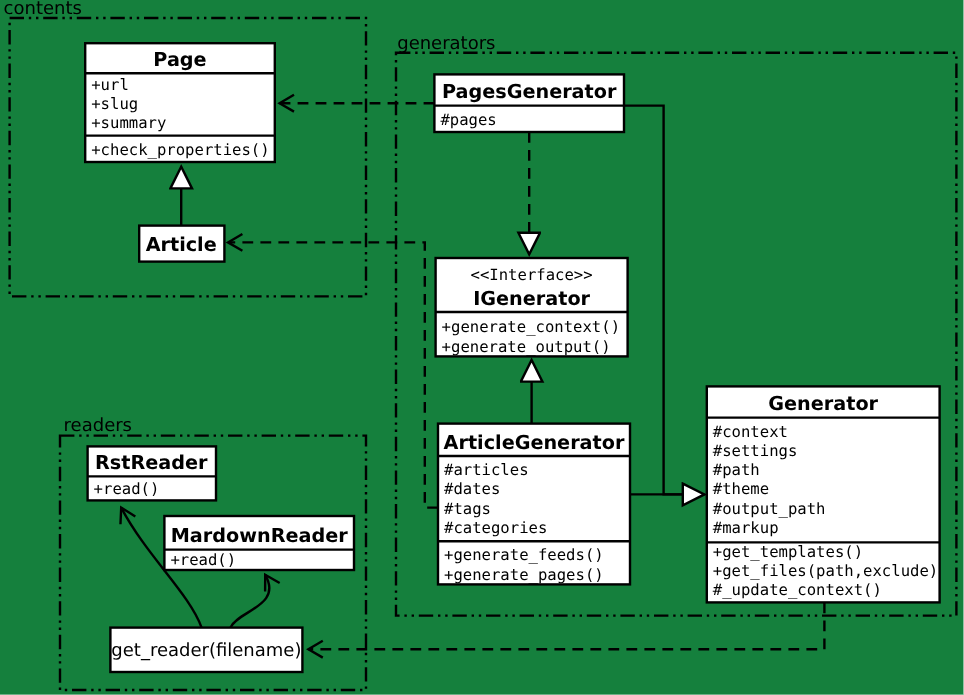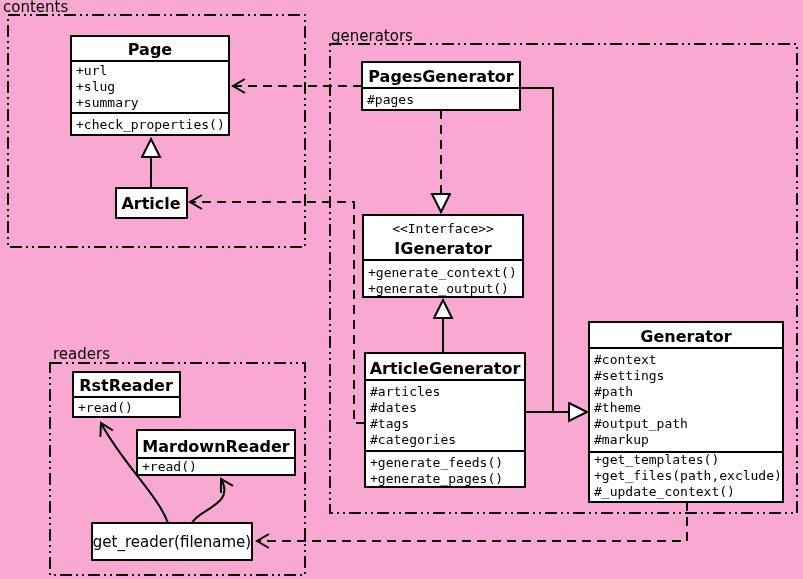--- a/index.html
+++ b/index.html
@@ -1,16 +1,16 @@
 <!DOCTYPE html>
 <html><head>
 <meta charset="utf-8">
 <style>
   html, body { margin: 0; padding: 0; background: #ffffff; }
-  .canvas { position: relative; width: 803px; height: 579px; background: #f9a8d4; overflow: hidden; }
+  .canvas { position: relative; width: 803px; height: 579px; background: #15803d; overflow: hidden; }
   svg text { user-select: none; }
   .pkg-label { font: 15px "DejaVu Sans", "Liberation Sans", sans-serif; fill: #000; }
   .cls-title { font: bold 16px "DejaVu Sans", "Liberation Sans", sans-serif; fill: #000; }
   .cls-member { font: 13px "DejaVu Sans Mono", "Liberation Mono", monospace; fill: #000; }
   .cls-stereo { font: 13px "DejaVu Sans Mono", "Liberation Mono", monospace; fill: #000; }
   .plain-label { font: 15px "DejaVu Sans", "Liberation Sans", sans-serif; fill: #000; }
   .box { fill: #ffffff; stroke: #000000; stroke-width: 2; }
   .sep { stroke: #000000; stroke-width: 2; }
   .pkg { fill: none; stroke: #000000; stroke-width: 2; stroke-dasharray: 12 4 2 4 2 4; }
   .conn-solid { fill: none; stroke: #000000; stroke-width: 2; }

